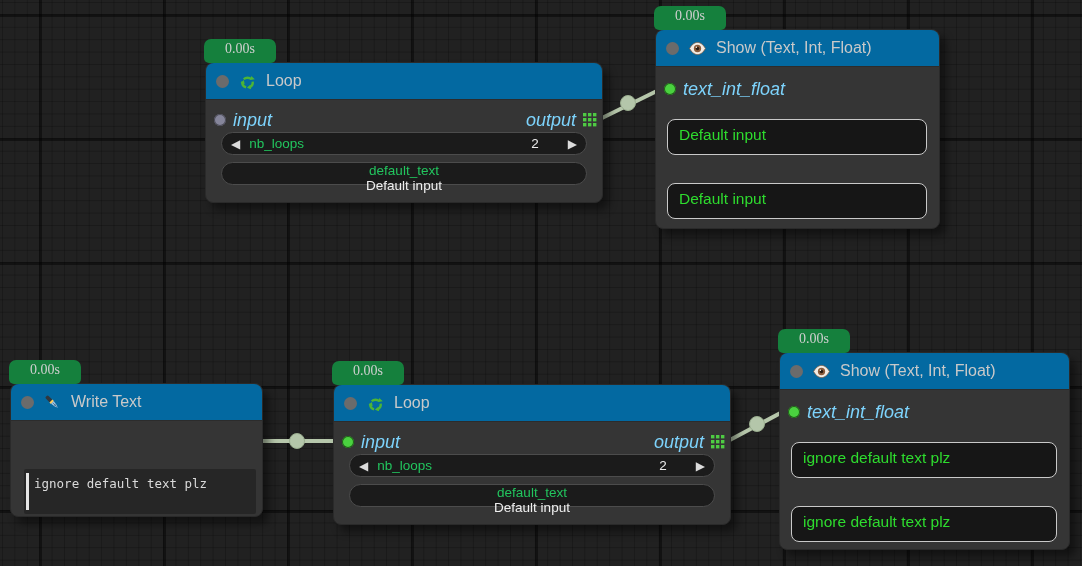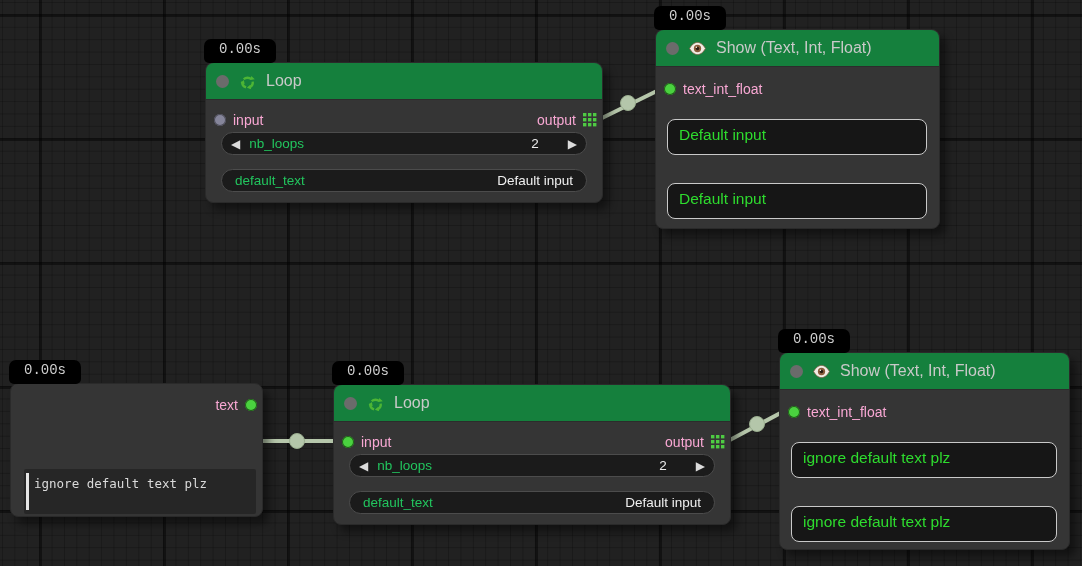--- a/index.html
+++ b/index.html
@@ -25,50 +25,50 @@
   .reroute { fill:#b4c6aa; stroke:#99ad8e; stroke-width:1; }
 
   
   .node {
     position:absolute; z-index:2;
     background:#353535; border:1px solid #2a2a2a; border-radius:8px;
     box-shadow:6px 7px 9px rgba(0,0,0,0.45);
     color:#c9c9c9;
   }
   .node-header {
-    height:37px; background:#15803d; border-radius:8px 8px 0 0;
+    height:37px; background:#0369a1; border-radius:8px 8px 0 0;
     border-bottom:1px solid #2c2c2c;
     display:flex; align-items:center; gap:9px; padding:0 10px;
   }
   .collapse-dot { width:13px; height:13px; border-radius:50%; background:#6b6b6b; flex:0 0 auto; }
   .node-title { font-size:16px; color:#c9c9c9; white-space:nowrap; }
   .hicon { width:19px; height:19px; flex:0 0 auto; display:flex; align-items:center; justify-content:center; }
 
   .timer-badge {
     position:absolute; top:-24px; left:-2px; height:24px;
-    background:#000000; color:#cfcfcf; border-radius:7px 7px 5px 5px;
-    font-family:Liberation Mono, monospace; font-size:14px;
-    padding:2px 15px 0; z-index:1;
+    background:#15803d; color:#cfcfcf; border-radius:7px 7px 5px 5px;
+    font-family:Liberation Serif, serif; font-size:14px;
+    padding:2px 21px 0; z-index:1;
   }
 
   
   .slot-row { display:flex; align-items:center; justify-content:space-between; padding:0 5px 0 8px; height:24px; }
   .slot-left, .slot-right { display:flex; align-items:center; gap:7px; }
   .slot-dot { width:12px; height:12px; border-radius:50%; flex:0 0 auto; }
   .dot-off  { background:#85859a; box-shadow:0 0 0 1px #4a4a55 inset; }
   .dot-on   { background:#4ad13f; box-shadow:0 0 0 1px #1f5c18 inset; }
-  .slot-label { font-size:14px; color:#f9a8d4; white-space:nowrap; }
+  .slot-label { font-size:18px; color:#7dd3fc; white-space:nowrap;font-style:italic; }
 
   
   .widget {
     height:23px; margin:0 15px; border-radius:12px;
     background:#1b1b1b; border:1px solid #4c4c4c;
     display:flex; align-items:center; font-size:13.5px; color:#b5b5b5;
   }
-  .widget + .widget { margin-top:14px; }
+  .widget + .widget { margin-top:7px;flex-direction:column; }
   .w-arrow { color:#dcdcdc; font-size:12px; padding:0 9px; cursor:pointer; line-height:1; }
   .w-label { color:#22c55e; }
   .w-spacer { flex:1; }
   .w-value { color:#ececec; }
   .stepper .w-value { margin-right:20px; }
   .fieldw { justify-content:space-between; padding:0 13px; }
   .fieldw .w-value { color:#f0f0f0; }
 
   
   .display-box {
@@ -192,25 +192,34 @@
         <span class="slot-dot dot-on"></span>
         <span class="slot-label">text_int_float</span>
       </span>
     </div>
     <div class="display-box first">Default input</div>
     <div class="display-box second">Default input</div>
   </div>
 
   <div class="node write-node" id="node-write-text">
     <div class="timer-badge">0.00s</div>
-    <div class="slot-row">
-      <span class="slot-right">
-        <span class="slot-label">text</span>
-        <span class="slot-dot dot-on"></span>
-      </span>
+    <div class="node-header">
+      <span class="collapse-dot"></span>
+      <span class="hicon">
+        <svg width="19" height="19" viewBox="0 0 24 24">
+          <g transform="rotate(-45 12 12)">
+            <rect x="9.6" y="1" width="4.8" height="9.2" rx="1.6" fill="#31373d"></rect>
+            <rect x="9.3" y="9.2" width="5.4" height="2.6" fill="#fdcb58"></rect>
+            <path d="M9.6,11.8 L14.4,11.8 L13.5,17.5 L12,21.5 L10.5,17.5 Z" fill="#9fc3e0"></path>
+            <line x1="12" y1="13" x2="12" y2="19.5" stroke="#4a708c" stroke-width="1"></line>
+            <circle cx="12" cy="16.4" r="1" fill="#4a708c"></circle>
+          </g>
+        </svg>
+      </span>
+      <span class="node-title">Write Text</span>
     </div>
     <div class="text-area">
       <span class="caret"></span>
       <span>ignore default text plz</span>
     </div>
   </div>
 
   <div class="node loop-node" id="node-loop-bottom">
     <div class="timer-badge">0.00s</div>
     <div class="node-header">

